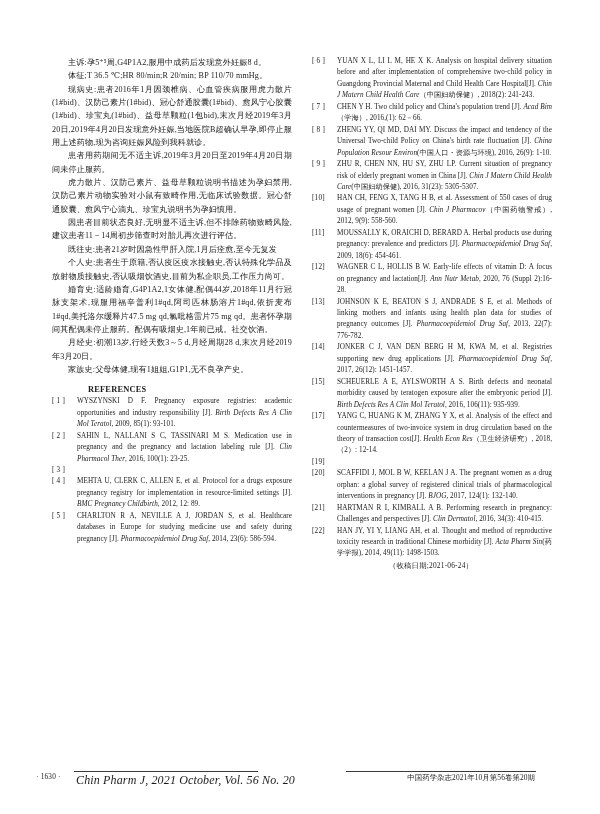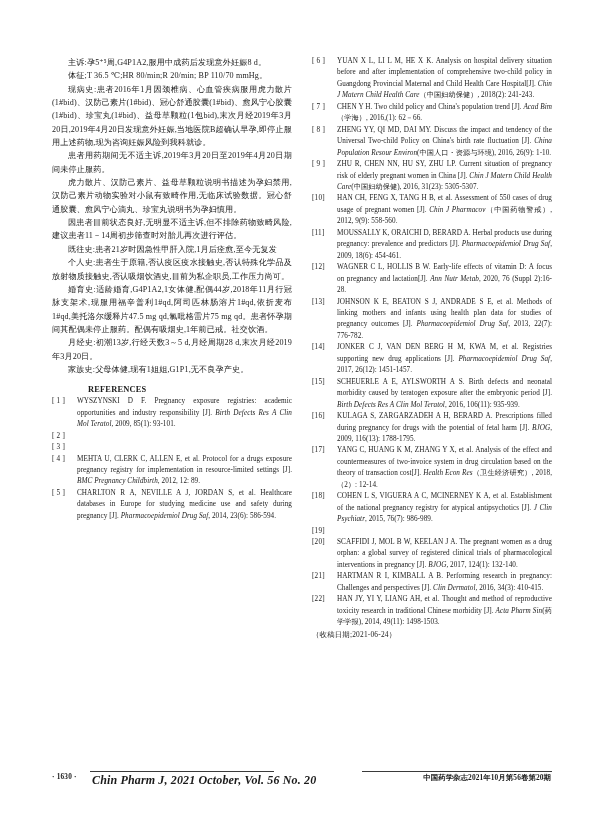--- a/index.html
+++ b/index.html
@@ -69,34 +69,33 @@
     flex: 1 1 auto;
     text-align: justify;
     text-justify: inter-word;
     letter-spacing: 0.05px;
   }
   .ref-body i, .ref-body em {
     font-style: italic;
   }
   .date-line {
     font-size: 7.4px;
-    text-align: left;
+    text-align: center;
     margin-top: 1px;
     padding-right: 2px;
     letter-spacing: 0.2px;
   }
   
   .footer {
     position: absolute;
-    left: 52px;
+    left: 36px;
     bottom: 30px;
     width: 500px;
     height: 14px;
     font-size: 7.2px;
-    font-weight: bold;
   }
   .folio {
     position: absolute;
     left: 0;
     top: 2px;
     font-size: 7.3px;
     letter-spacing: 0.2px;
     white-space: nowrap;
   }
   .footer-rule-left {
@@ -155,20 +154,21 @@
 
       <div class="ref-heading">REFERENCES</div>
 
       <div class="ref-list" id="refs-left">
           <div class="ref-item">
             <span class="ref-num">[ 1 ]</span>
             <span class="ref-body"><span>WYSZYNSKI D F. Pregnancy exposure registries: academic opportunities and industry responsibility [J]. </span><i>Birth Defects Res A Clin Mol Teratol</i><span>, 2009, 85(1): 93-101.</span></span>
           </div>
           <div class="ref-item">
             <span class="ref-num">[ 2 ]</span>
+            <span class="ref-body"><span>SAHIN L, NALLANI S C, TASSINARI M S. Medication use in pregnancy and the pregnancy and lactation labeling rule [J]. </span><i>Clin Pharmacol Ther</i><span>, 2016, 100(1): 23-25.</span></span>
           </div>
           <div class="ref-item">
             <span class="ref-num">[ 3 ]</span>
           </div>
           <div class="ref-item">
             <span class="ref-num">[ 4 ]</span>
             <span class="ref-body"><span>MEHTA U, CLERK C, ALLEN E, et al. Protocol for a drugs exposure pregnancy registry for implementation in resource-limited settings [J]. </span><i>BMC Pregnancy Childbirth</i><span>, 2012, 12: 89.</span></span>
           </div>
           <div class="ref-item">
             <span class="ref-num">[ 5 ]</span>
@@ -215,30 +215,22 @@
           </div>
           <div class="ref-item">
             <span class="ref-num">[14]</span>
             <span class="ref-body"><span>JONKER C J, VAN DEN BERG H M, KWA M, et al. Registries supporting new drug applications [J]. </span><i>Pharmacoepidemiol Drug Saf</i><span>, 2017, 26(12): 1451-1457.</span></span>
           </div>
           <div class="ref-item">
             <span class="ref-num">[15]</span>
             <span class="ref-body"><span>SCHEUERLE A E, AYLSWORTH A S. Birth defects and neonatal morbidity caused by teratogen exposure after the embryonic period [J]. </span><i>Birth Defects Res A Clin Mol Teratol</i><span>, 2016, 106(11): 935-939.</span></span>
           </div>
           <div class="ref-item">
-            <span class="ref-num">[16]</span>
-            <span class="ref-body"><span>KULAGA S, ZARGARZADEH A H, BERARD A. Prescriptions filled during pregnancy for drugs with the potential of fetal harm [J]. </span><i>BJOG</i><span>, 2009, 116(13): 1788-1795.</span></span>
-          </div>
-          <div class="ref-item">
             <span class="ref-num">[17]</span>
             <span class="ref-body"><span>YANG C, HUANG K M, ZHANG Y X, et al. Analysis of the effect and countermeasures of two-invoice system in drug circulation based on the theory of transaction cost[J]. </span><i>Health Econ Res</i><span>（卫生经济研究）, 2018,（2）: 12-14.</span></span>
-          </div>
-          <div class="ref-item">
-            <span class="ref-num">[18]</span>
-            <span class="ref-body"><span>COHEN L S, VIGUERA A C, MCINERNEY K A, et al. Establishment of the national pregnancy registry for atypical antipsychotics [J]. </span><i>J Clin Psychiatr</i><span>, 2015, 76(7): 986-989.</span></span>
           </div>
           <div class="ref-item">
             <span class="ref-num">[19]</span>
           </div>
           <div class="ref-item">
             <span class="ref-num">[20]</span>
             <span class="ref-body"><span>SCAFFIDI J, MOL B W, KEELAN J A. The pregnant women as a drug orphan: a global survey of registered clinical trials of pharmacological interventions in pregnancy [J]. </span><i>BJOG</i><span>, 2017, 124(1): 132-140.</span></span>
           </div>
           <div class="ref-item">
             <span class="ref-num">[21]</span>

